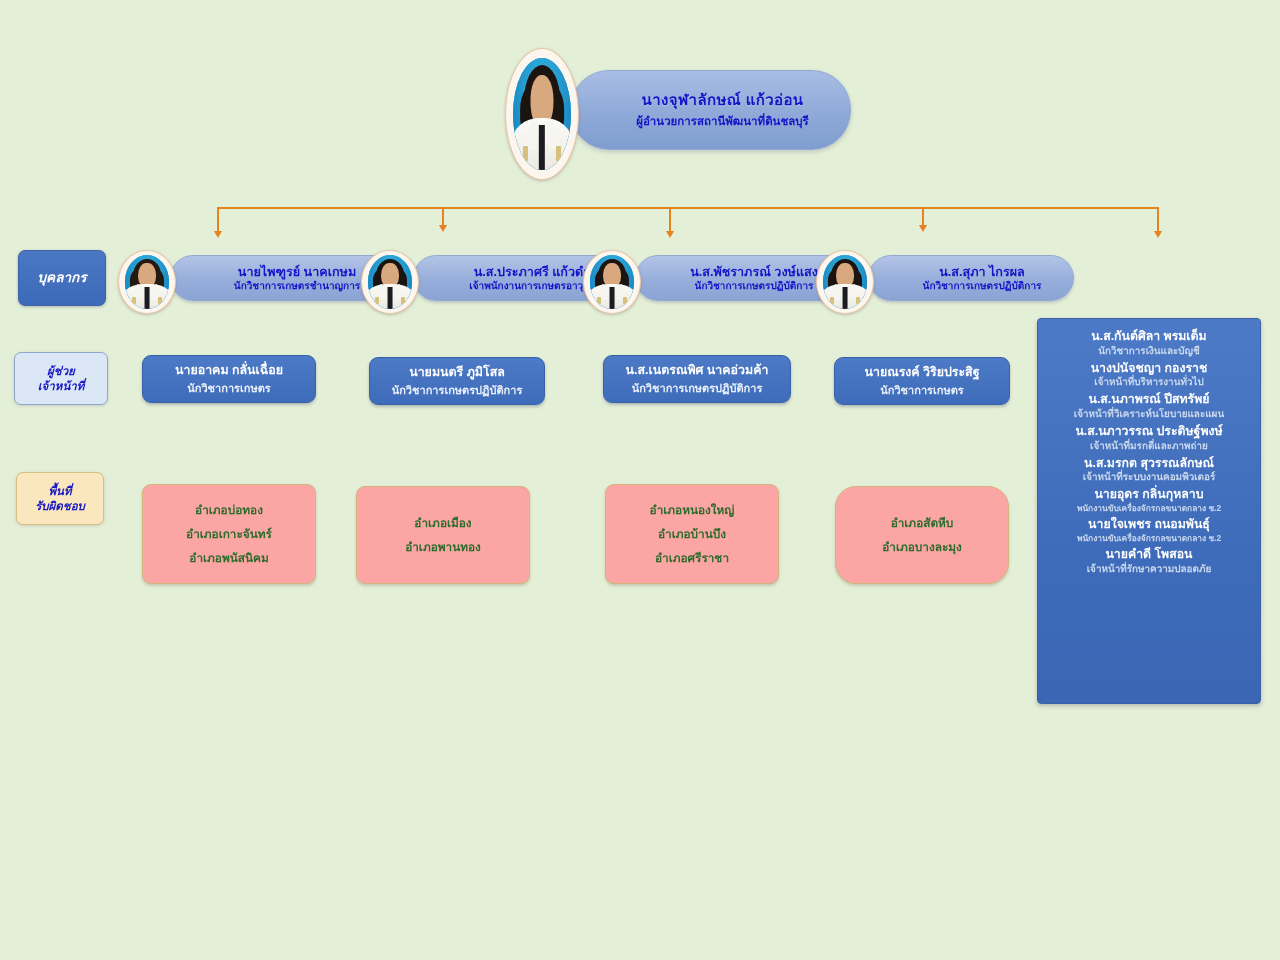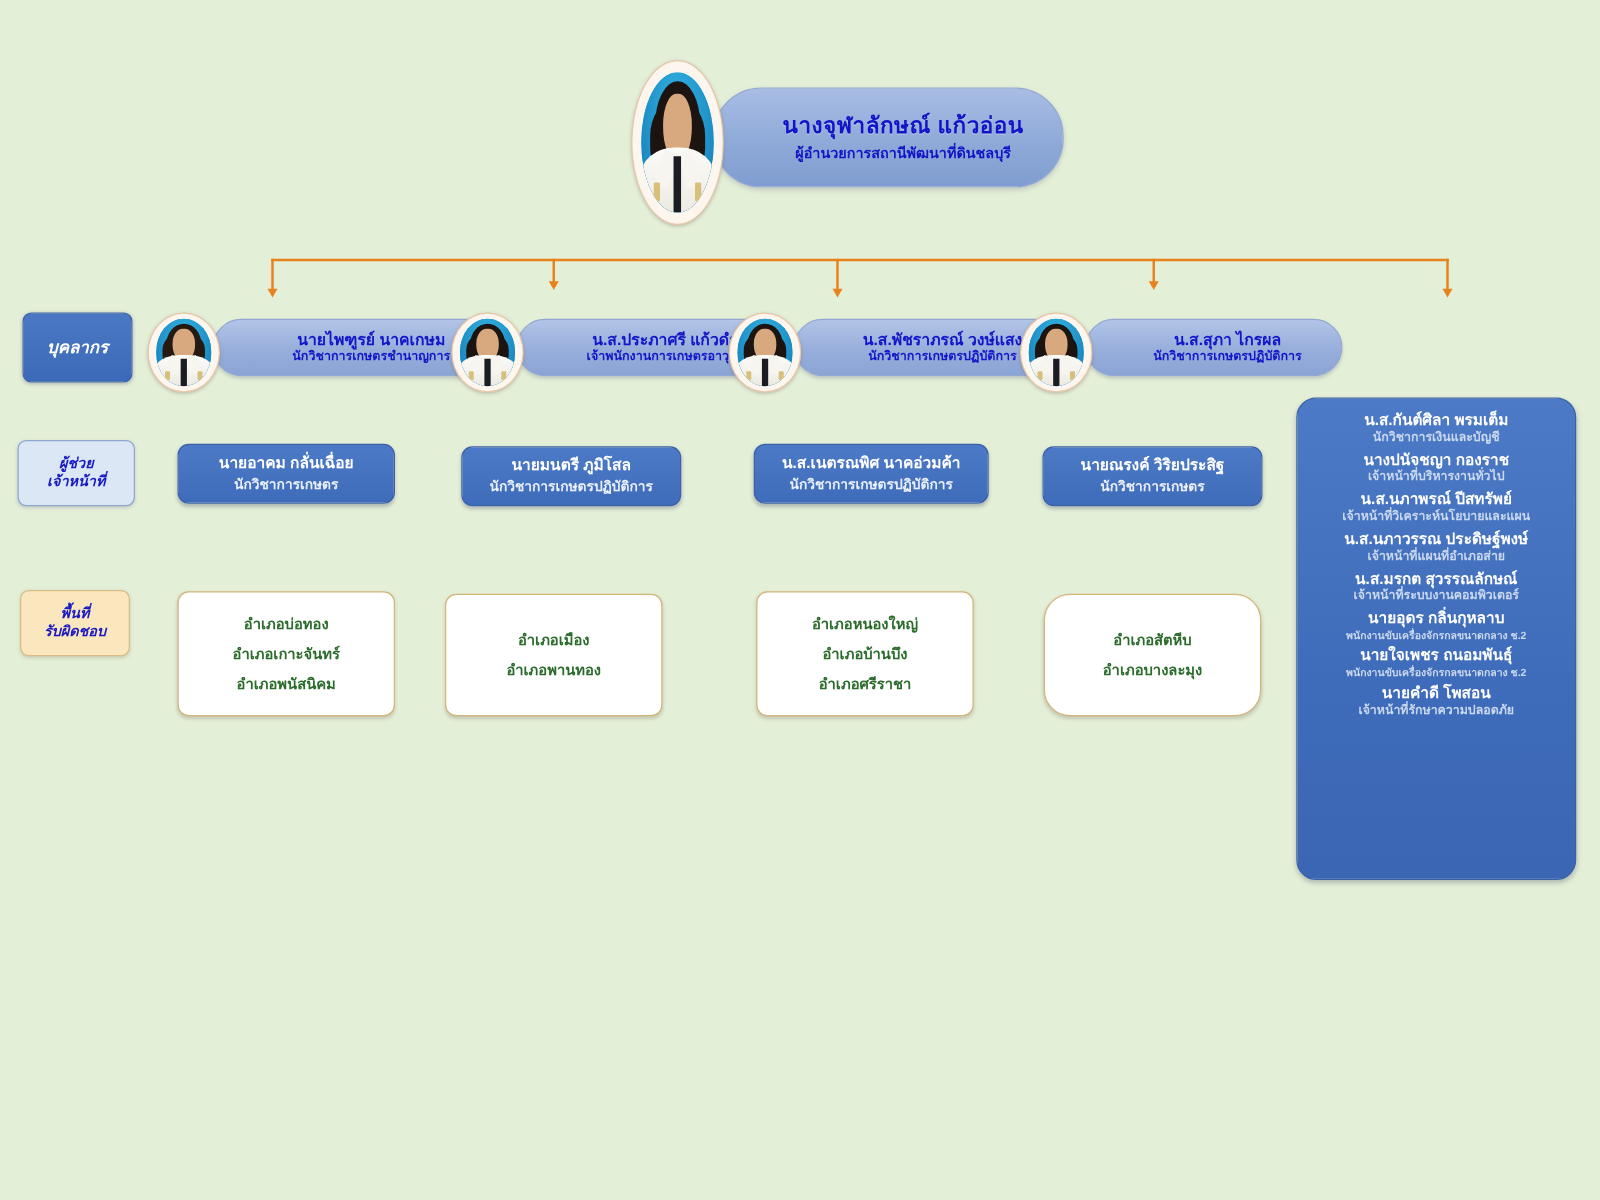--- a/index.html
+++ b/index.html
@@ -36,21 +36,21 @@
     border-radius: 39px;
     background: linear-gradient(180deg,#a8bde4 0%,#8faad8 55%,#7f9dd0 100%);
     border: 1px solid #93a9d4;
     box-shadow: 0 2px 4px rgba(120,130,150,.35);
     display: flex; flex-direction: column;
     align-items: center; justify-content: center;
     padding-left: 24px;
   }
   .pill .nm {
     color: #1313c8;
-    font-size: 18px;
+    font-size: 15px;
     font-weight: bold;
     letter-spacing: .4px;
     line-height: 1.25;
     text-shadow: 0 1px 0 rgba(255,255,255,.35);
   }
   .pill .ps {
     color: #1313c8;
     font-size: 11.5px;
     font-weight: bold;
     margin-top: 6px;
@@ -194,37 +194,38 @@
     display:flex; flex-direction:column;
     align-items:center; justify-content:center;
     text-align:center;
   }
   .asst .nm { color:#fff; font-size:12.4px; font-weight:bold; line-height:1.2; }
   .asst .ps { color:#eaf0fb; font-size:11px; font-weight:bold; line-height:1.2; margin-top:4px; }
 
   
   .area {
     border-radius:9px;
-    background:#ffffff;
+    background:#fca5a5;
     border:1px solid #d4b57c;
     box-shadow:0 2px 3px rgba(140,130,110,.35);
     display:flex; flex-direction:column;
     align-items:center; justify-content:center;
     text-align:center;
+    margin-top:11px;
   }
   .area div {
     color:#2b6b2b; font-size:11.8px; font-weight:bold;
     line-height:1.2; margin:5px 0;
   }
 
   
   .panel {
     left:1037px; top:318px;
     width:224px; height:386px;
-    border-radius:16px;
+    border-radius:4px;
     background: linear-gradient(180deg,#4d7ac6 0%,#3f6cba 60%,#3a66b4 100%);
     border:1px solid #3a61a6;
     box-shadow:0 2px 4px rgba(100,110,130,.4);
     padding:10px 6px 24px;
     box-sizing:border-box;
     display:flex; flex-direction:column;
     align-items:center;
   }
   .panel .pnm {
     color:#ffffff; font-size:12.3px; font-weight:bold;
@@ -438,21 +439,21 @@
     <div>
       <div class="pnm">นางปนัจชญา  กองราช</div>
       <div class="pps">เจ้าหน้าที่บริหารงานทั่วไป</div>
     </div>
     <div>
       <div class="pnm">น.ส.นภาพรณ์  ปีสทรัพย์</div>
       <div class="pps">เจ้าหน้าที่วิเคราะห์นโยบายและแผน</div>
     </div>
     <div>
       <div class="pnm">น.ส.นภาวรรณ ประดิษฐ์พงษ์</div>
-      <div class="pps">เจ้าหน้าที่แผนที่อำเภอส่าย</div>
+      <div class="pps">เจ้าหน้าที่มรกตี่และภาพถ่าย</div>
     </div>
     <div>
       <div class="pnm">น.ส.มรกต  สุวรรณลักษณ์</div>
       <div class="pps">เจ้าหน้าที่ระบบงานคอมพิวเตอร์</div>
     </div>
     <div>
       <div class="pnm">นายอุดร  กลิ่นกุหลาบ</div>
       <div class="pps sm">พนักงานขับเครื่องจักรกลขนาดกลาง  ช.2</div>
     </div>
     <div>

